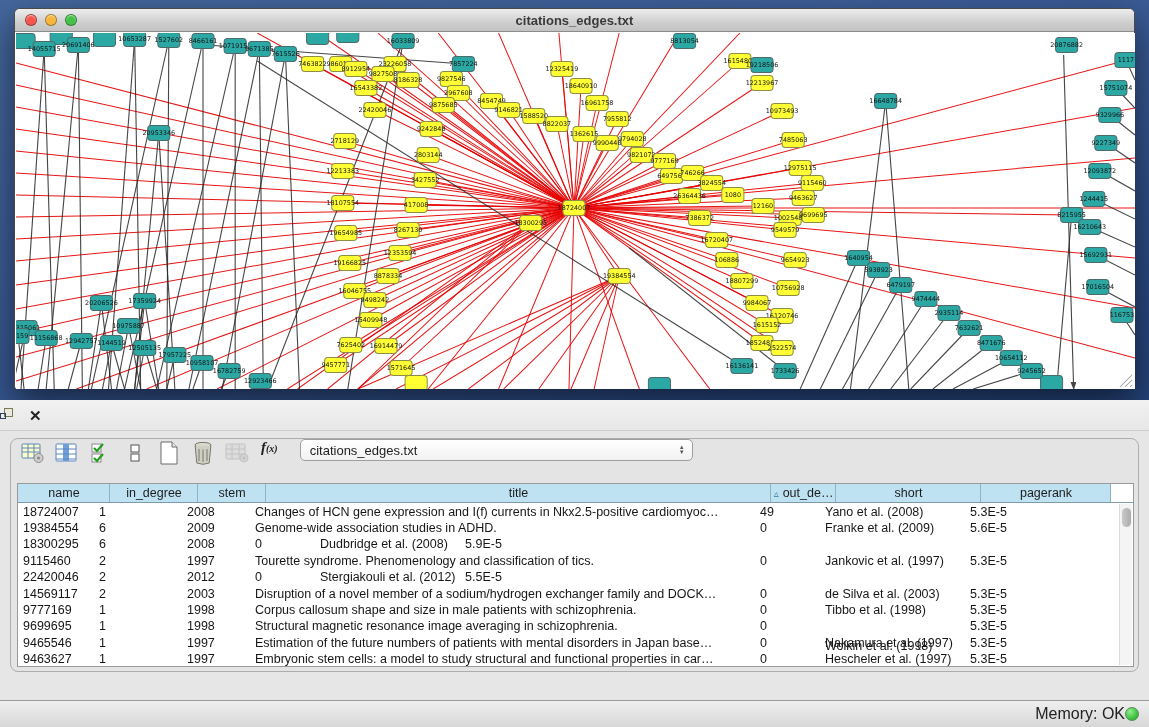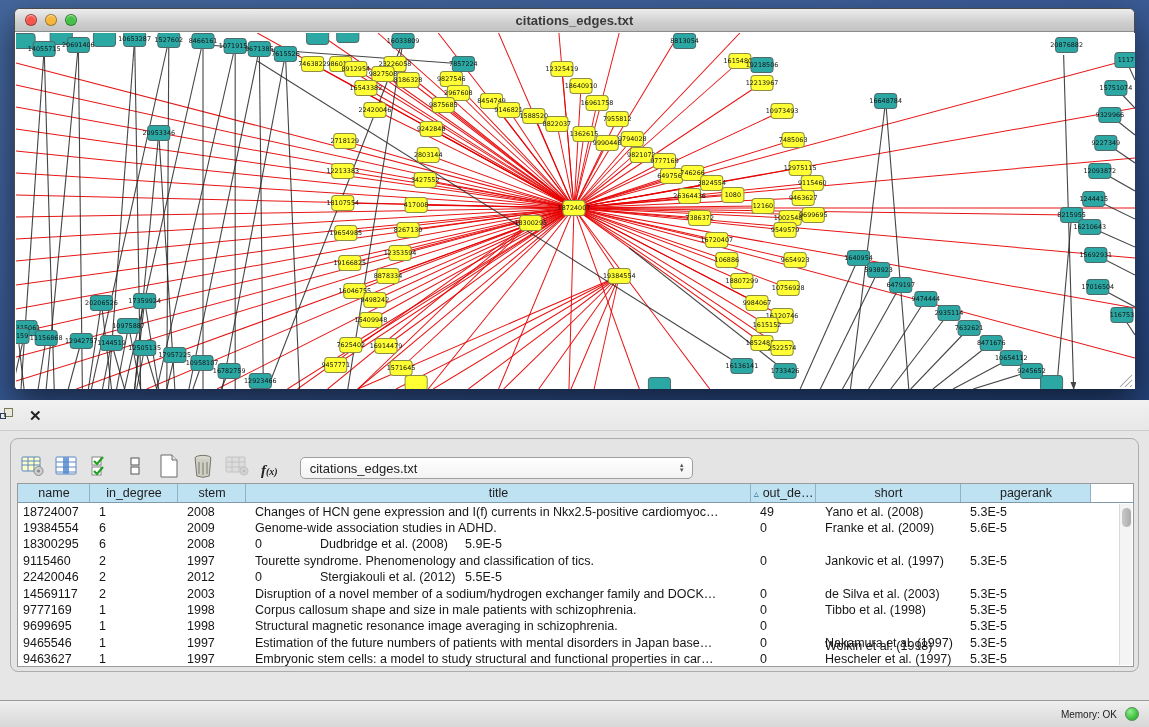--- a/index.html
+++ b/index.html
@@ -35,21 +35,21 @@
   #panel-header { height:31px; background:linear-gradient(#f1f1f1,#e7e7e7);
     border-bottom:1px solid #cdcdcd; display:flex; align-items:center; }
   #panel-title { font-size:13px; color:#333; margin-left:13px; flex:1; }
   #float-icon { width:15px; height:14px; position:relative; margin-right:14px; cursor:pointer; }
   #float-icon .sq1 { position:absolute; left:4px; top:0; width:9px; height:9px; border:1px solid #7a7a52; background:#e9e9e0; }
   #float-icon .sq2 { position:absolute; left:0; top:5px; width:6px; height:6px; border:1px solid #2e3c5e; }
   #panel-close { font-size:15px; font-weight:bold; color:#222; margin-right:12px; cursor:pointer; line-height:1; }
 
   #panel-body { position:absolute; left:10px; top:38px; width:1129px; height:234px;
     border:1px solid #adadad; border-radius:8px; background:#e4e4e4; }
-  #tp-toolbar { height:40px; display:flex; align-items:flex-end; padding-left:8px; }
+  #tp-toolbar { height:40px; display:flex; align-items:flex-start; padding-left:8px; }
   .tbtn { width:27px; height:27px; margin-right:7px; display:flex; align-items:center;
     justify-content:center; cursor:pointer; }
   .tbtn.disabled { opacity:.45; cursor:default; }
   #fx-label { font-family:"Liberation Serif", serif; font-style:italic; font-weight:bold;
     font-size:15px; color:#222; margin:0 10px 0 4px; cursor:pointer; }
   #table-select { width:393px; height:22px; margin-left:12px; background:linear-gradient(#fff,#f2f2f2);
     border:1px solid #9f9f9f; border-radius:5px; display:flex; align-items:center;
     font-size:13px; color:#222; padding-left:9px; cursor:pointer; }
   #table-select .val { flex:1; }
   .updn { display:flex; flex-direction:column; margin-right:7px; font-size:6px; color:#555; line-height:5px; }
@@ -74,21 +74,21 @@
     background:linear-gradient(#fff,#efefef); color:#1a1a1a; border:1px solid #9a9a9a;
     border-left:none; padding:0 14px; cursor:pointer; white-space:nowrap; }
   .seg:first-child { border-left:1px solid #9a9a9a; border-radius:5px 0 0 5px; }
   .seg:last-child { border-radius:0 5px 5px 0; }
   .seg.sel { background:linear-gradient(#8a8a8a,#757575); color:#f2f2f2; text-shadow:0 -1px 0 rgba(0,0,0,.25); }
 
   
   #status-bar { position:absolute; left:0; top:700px; width:1149px; height:27px;
     background:linear-gradient(#efefef,#d7d7d7); border-top:1px solid #9b9b9b;
     display:flex; align-items:center; justify-content:flex-end; }
-  #memory-label { font-size:10px; color:#222; margin-right:8px; }
+  #memory-label { font-size:16px; color:#222; }
   #memory-dot { width:14px; height:14px; border-radius:50%; margin-right:10px;
     background:radial-gradient(circle at 35% 30%, #8ef08e, var(--status-green) 60%, #27a127);
     border:1px solid #5c8a5c; }
 </style>
 </head>
 <body>
 
 <div id="stage">
 
   <div id="net-window">
@@ -629,21 +629,21 @@
           <span class="val">citations_edges.txt</span>
           <span class="updn">
               <span>▲</span>
               <span>▼</span>
             </span>
         </div>
       </div>
 
       <div id="grid-wrap">
         <div class="grow head" id="grid-head">
-            <div class="gc" style="width: 72px; flex: 0 0 auto;">name</div>
+            <div class="gc" style="width: 92px; flex: 0 0 auto;">name</div>
             <div class="gc" style="width: 88px; flex: 0 0 auto;">in_degree</div>
             <div class="gc" style="width: 68px; flex: 0 0 auto;">stem</div>
             <div class="gc" style="width: 505px; flex: 0 0 auto;">title</div>
             <div class="gc" style="width: 65px; flex: 0 0 auto;"><span class="sort-tri">▵</span>out_de…</div>
             <div class="gc" style="width: 145px; flex: 0 0 auto;">short</div>
             <div class="gc" style="width: 130px; flex: 0 0 auto;">pagerank</div>
             <div class="gc filler" style="flex: 1 1 0%;"></div>
           </div>
         <div id="grid-body">
             <div class="grow">

